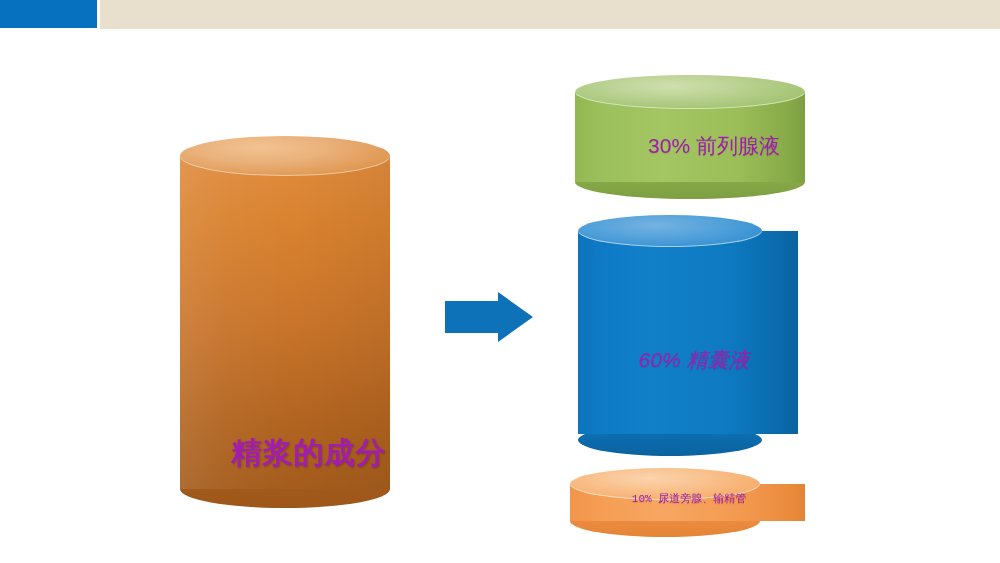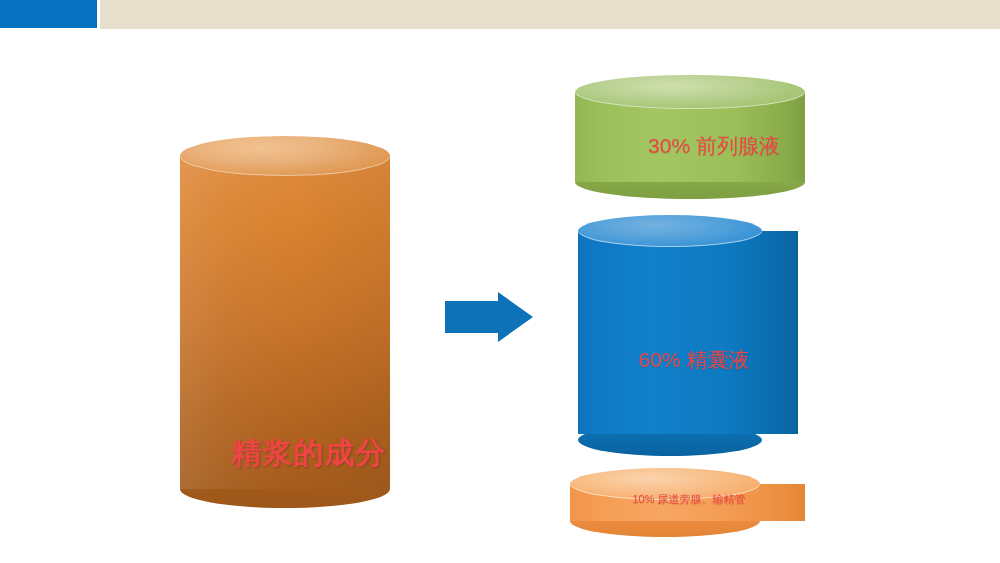--- a/index.html
+++ b/index.html
@@ -29,21 +29,21 @@
     position: absolute; left: 0; right: 0;
     border-radius: 50%;
   }
   .cyl-bottom-cap {
     position: absolute; left: 0; right: 0;
     border-radius: 50%;
   }
   .cyl-label {
     position: absolute; left: 0; right: 0;
     text-align: center;
-    color: #ef4444;
+    color: #a21caf;
     z-index: 5;
     pointer-events: none;
     line-height: 1.25;
     text-shadow: 0 1px 1px rgba(0,0,0,0.12);
     padding-left: 48px;
   }
 
   
   #left-cylinder {
     left: 180px; top: 136px; width: 210px; height: 372px;
@@ -105,21 +105,21 @@
     top: 0px; height: 34px;
     background: radial-gradient(ellipse at 42% 32%, #cfdfae 0%, #bed498 30%, #a9c77a 65%, #9cbe5f 100%);
     box-shadow: inset 0 -1px 0 rgba(255,255,255,0.5);
   }
   #green-cylinder .cyl-label {
     top: 58px; font-size: 21px;
   }
 
   
   #blue-cylinder {
-    left: 578px; top: 215px; width: 184px; height: 241px;
+    left: 578px; top: 215px; width: 184px; height: 241px; font-style: italic;
   }
   #blue-cylinder .cyl-side {
     position: absolute; left: 0; top: 16px; width: 220px; height: 203px;
     background: linear-gradient(to right,
         #0f73bd 0%, #0e7ac6 10%, #1180c9 35%, #0d79c0 70%, #0a6aab 92%, #0a639f 100%);
   }
   #blue-cylinder .cyl-bottom-cap {
     bottom: 0px; height: 32px;
     background: linear-gradient(to bottom, #0d72b8 0%, #0a639f 100%);
   }
@@ -127,21 +127,21 @@
     top: 0px; height: 32px;
     background: radial-gradient(ellipse at 42% 32%, #74b2e0 0%, #5aa5dc 34%, #3d95d5 70%, #2a89cf 100%);
     box-shadow: inset 0 -1px 0 rgba(255,255,255,0.55);
   }
   #blue-cylinder .cyl-label {
     top: 132px; font-size: 21px;
   }
 
   
   #orange-cylinder {
-    left: 570px; top: 468px; width: 190px; height: 69px;
+    left: 570px; top: 468px; width: 190px; height: 69px; font-family: Liberation Mono, monospace;
   }
   #orange-cylinder .cyl-side {
     position: absolute; left: 0; top: 16px; width: 235px; height: 37px;
     background: linear-gradient(to right,
         #f1954a 0%, #f59e54 14%, #f7a662 40%, #f39a50 72%, #ea8b3c 94%, #e48435 100%);
   }
   #orange-cylinder .cyl-bottom-cap {
     bottom: 0px; height: 32px;
     background: linear-gradient(to bottom, #f0934a 0%, #e48435 100%);
   }

